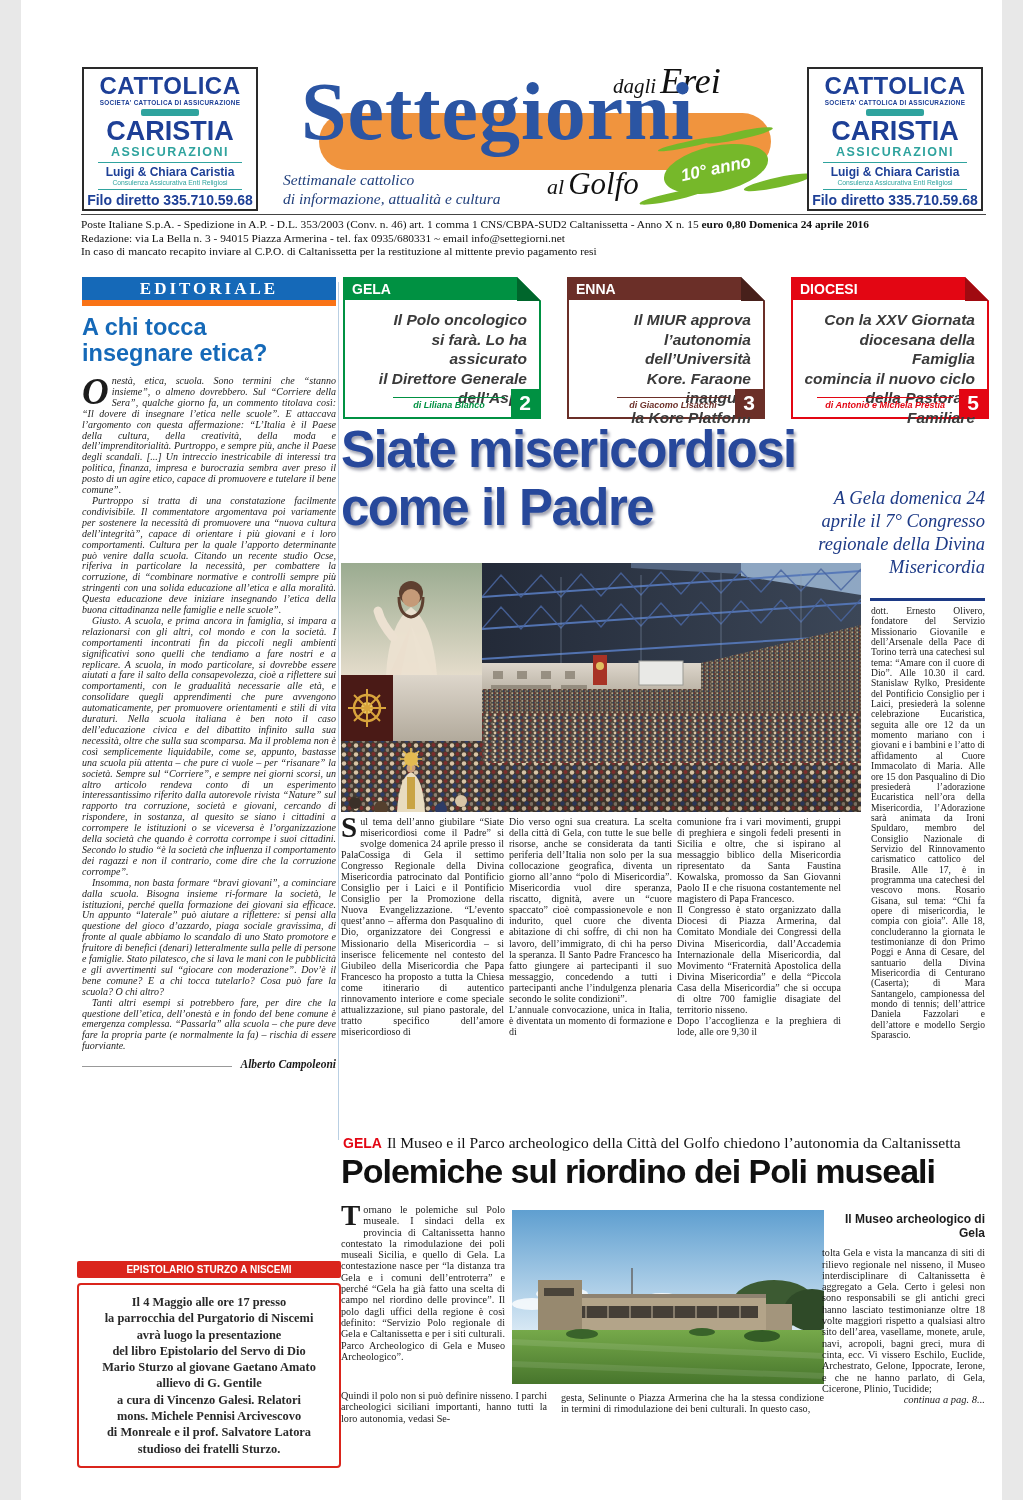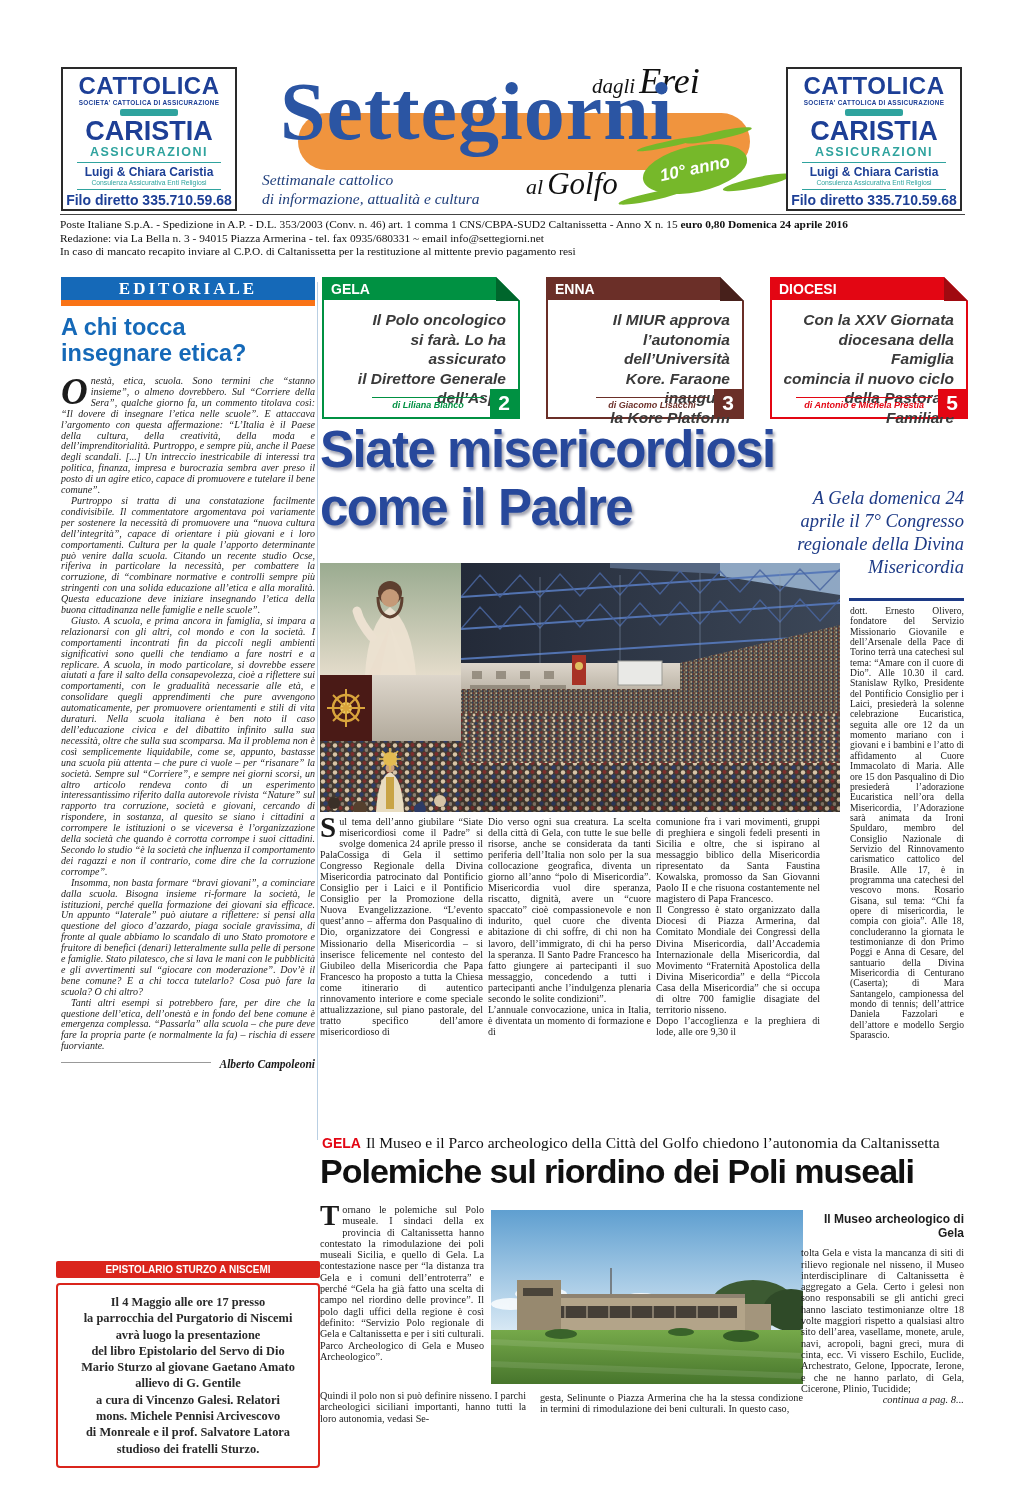--- a/index.html
+++ b/index.html
@@ -1,17 +1,17 @@
 <!DOCTYPE html>
 <html><head>
 <meta charset="utf-8">
 <style>
   html,body{margin:0;padding:0;background:#e8e8e8;}
-  #page{position:relative;width:1023px;height:1500px;background:#ffffff;margin:0 auto;
-        overflow:hidden;font-family:"Liberation Serif",serif;color:#1a1a1a;}
+  #page{position:relative;width:933px;height:1500px;background:#ffffff;margin:0 auto;
+        overflow:hidden;font-family:"Liberation Serif",serif;color:#1a1a1a;padding-left:48px;}
 
   
   .adbox{position:absolute;top:67px;width:176px;height:144px;border:2px solid #2a2a2a;
          background:#fff;text-align:center;padding-top:5px;box-sizing:border-box;}
   .adbox.left{left:61px}.adbox.right{left:786px}
   .ad-brand{color:#1d3f96;font-family:"Liberation Sans",sans-serif;font-weight:bold;
             font-size:24px;line-height:24px;letter-spacing:.5px}
   .ad-brand-sub{color:#1d3f96;font-family:"Liberation Sans",sans-serif;font-size:6.4px;
             letter-spacing:.3px;margin-top:1px;font-weight:bold}
   .ad-pill{width:58px;height:7px;background:#2fa39e;margin:3px auto 2px;border-radius:2px}
@@ -48,21 +48,21 @@
   .edcol{position:absolute;left:61px;top:277px;width:254px}
   .ed-bar{background:#1569b8;color:#fff;text-align:center;font-weight:bold;font-size:17px;
           line-height:23px;height:23px;letter-spacing:3px;border-bottom:6px solid #f97316}
   .ed-title{color:#1569b8;font-family:"Liberation Sans",sans-serif;font-weight:bold;
             font-size:23.5px;line-height:25.5px;margin:9px 0 10px;white-space:pre-line}
   .ed-body p{margin:0;font-style:italic;font-size:10px;line-height:10.9px;text-align:justify;color:#1c1c1c}
   .ed-body p.ind{text-indent:10px}
   .dc{float:left;font-family:"Liberation Serif",serif}
   .dc-o{font-style:italic;font-weight:bold;font-size:37px;line-height:30px;margin:1px 3px 0 0}
   .dc-s,.dc-t{font-weight:bold;font-size:29px;line-height:23px;margin:0 3px 0 0}
-  .ed-sign{display:flex;align-items:center;margin-top:6px}
+  .ed-sign{display:flex;align-items:flex-end;margin-top:6px}
   .ed-sign .line{flex:1;border-bottom:1px solid #999;margin:0 8px 3px 0}
   .ed-sign .name{font-weight:bold;font-style:italic;font-size:11.5px}
 
   
   .sturzo{position:absolute;left:56px;top:1261px;width:264px}
   .sturzo-head{background:#da251c;color:#fff;border-radius:2px;text-align:center;
                font-family:"Liberation Sans",sans-serif;font-weight:bold;font-size:10px;padding:3px 0}
   .sturzo-body{border:2px solid #da251c;border-radius:4px;margin-top:5px;padding:9px 2px;
                text-align:center;font-weight:bold;font-size:12.4px;line-height:16.3px;color:#2a2a2a;white-space:pre-line}
 

